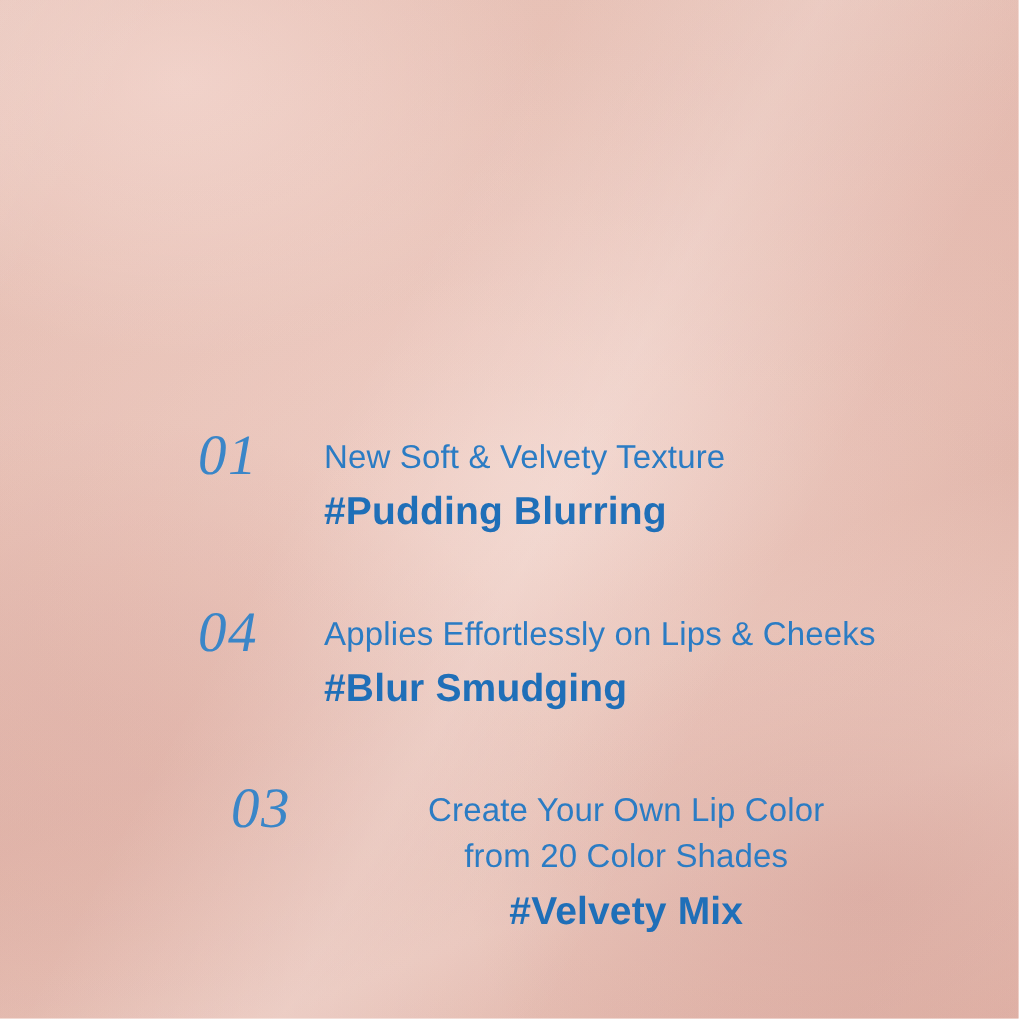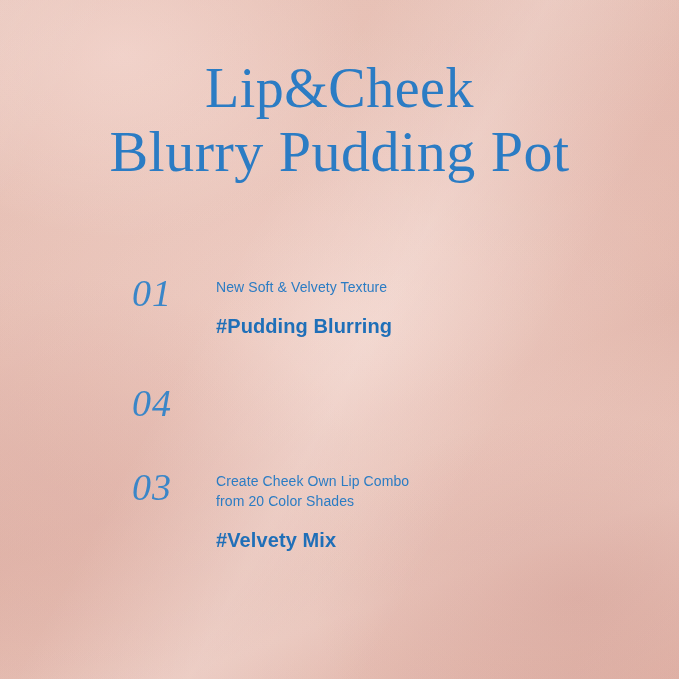--- a/index.html
+++ b/index.html
@@ -75,92 +75,92 @@
     font-size: 58px;
     line-height: 1.12;
     font-weight: 400;
     margin-top: 2px;
   }
 
   .features {
     position: absolute;
     left: 132px;
     right: 60px;
-    top: 274px;
+    top: 285px;
   }
 
   .feature {
     display: flex;
     align-items: flex-start;
     margin-bottom: 44px;
   }
-  .feature:last-child { margin-bottom: 0; }
+  .feature:last-child { margin-bottom: 0; text-align: center; }
 
   .feature-num {
     width: 84px;
     flex: 0 0 84px;
     color: #3a86c8;
     font-family: "Liberation Serif", serif;
     font-style: italic;
     font-size: 38px;
     line-height: 1.05;
     letter-spacing: 1px;
   }
 
   .feature-text {
     flex: 1 1 auto;
     padding-top: 4px;
   }
 
   .feature-desc {
     color: #2b7cc4;
-    font-size: 14px;
+    font-size: 22px;
     line-height: 1.42;
     font-weight: 400;
     letter-spacing: 0.1px;
   }
 
   .feature-tag {
     color: #1f6fb8;
-    font-size: 20px;
+    font-size: 26px;
     font-weight: 700;
     line-height: 1.4;
-    margin-top: 14px;
+    margin-top: 2px;
     letter-spacing: 0.1px;
   }
 </style>
 </head>
 <body>
 
 <div id="poster">
   <div class="content">
 
-    <div class="headline">
-      <span class="line1">Lip&amp;Cheek</span>
-      <span class="line2">Blurry Pudding Pot</span>
-    </div>
 
     <div class="features">
 
       <div class="feature">
         <div class="feature-num">01</div>
         <div class="feature-text">
           <div class="feature-desc">New Soft &amp; Velvety Texture</div>
           <div class="feature-tag">#Pudding Blurring</div>
         </div>
       </div>
 
       <div class="feature">
         <div class="feature-num">04</div>
+        <div class="feature-text">
+          <div class="feature-desc">Applies Effortlessly on Lips &amp; Cheeks</div>
+          <div class="feature-tag">#Blur Smudging</div>
+        </div>
       </div>
 
       <div class="feature">
         <div class="feature-num">03</div>
         <div class="feature-text">
-          <div class="feature-desc">Create Cheek Own Lip Combo</div>
+          <div class="feature-desc">Create Your Own Lip Color</div>
           <div class="feature-desc">from 20 Color Shades</div>
           <div class="feature-tag">#Velvety Mix</div>
         </div>
       </div>
 
     </div>
   </div>
 </div>
 
 </body></html>

